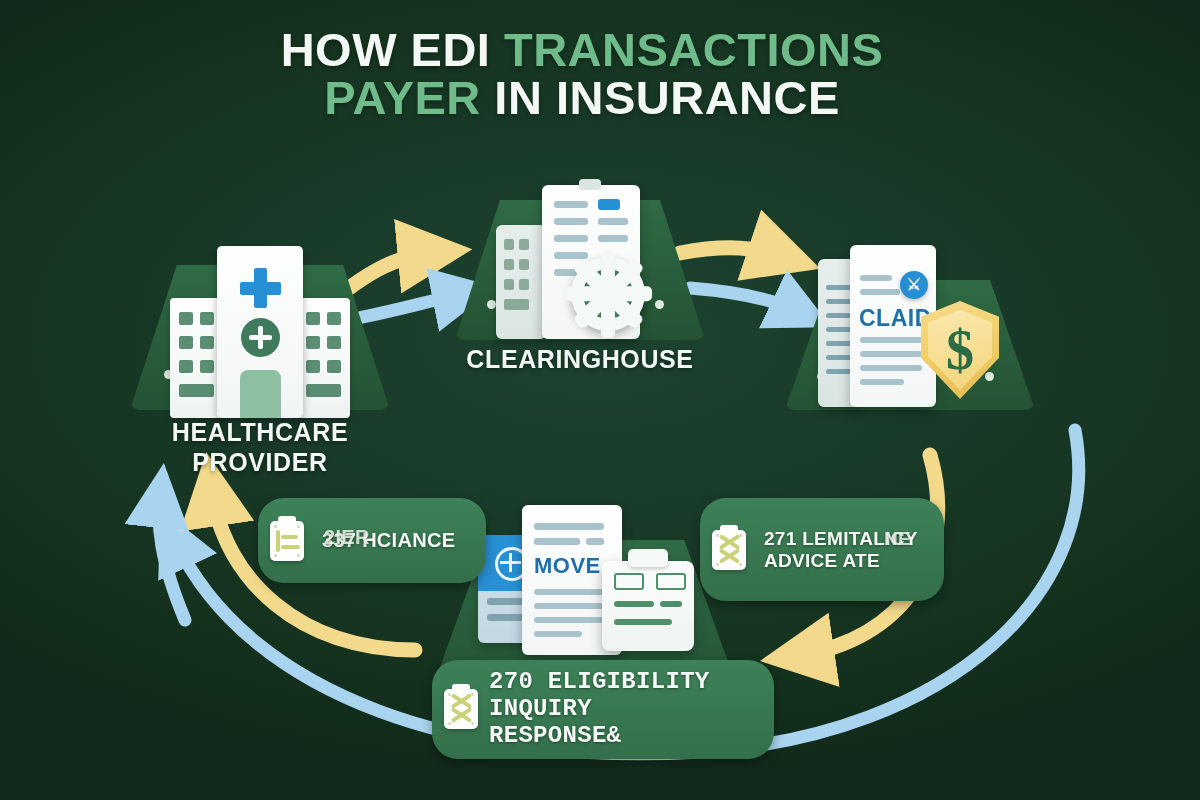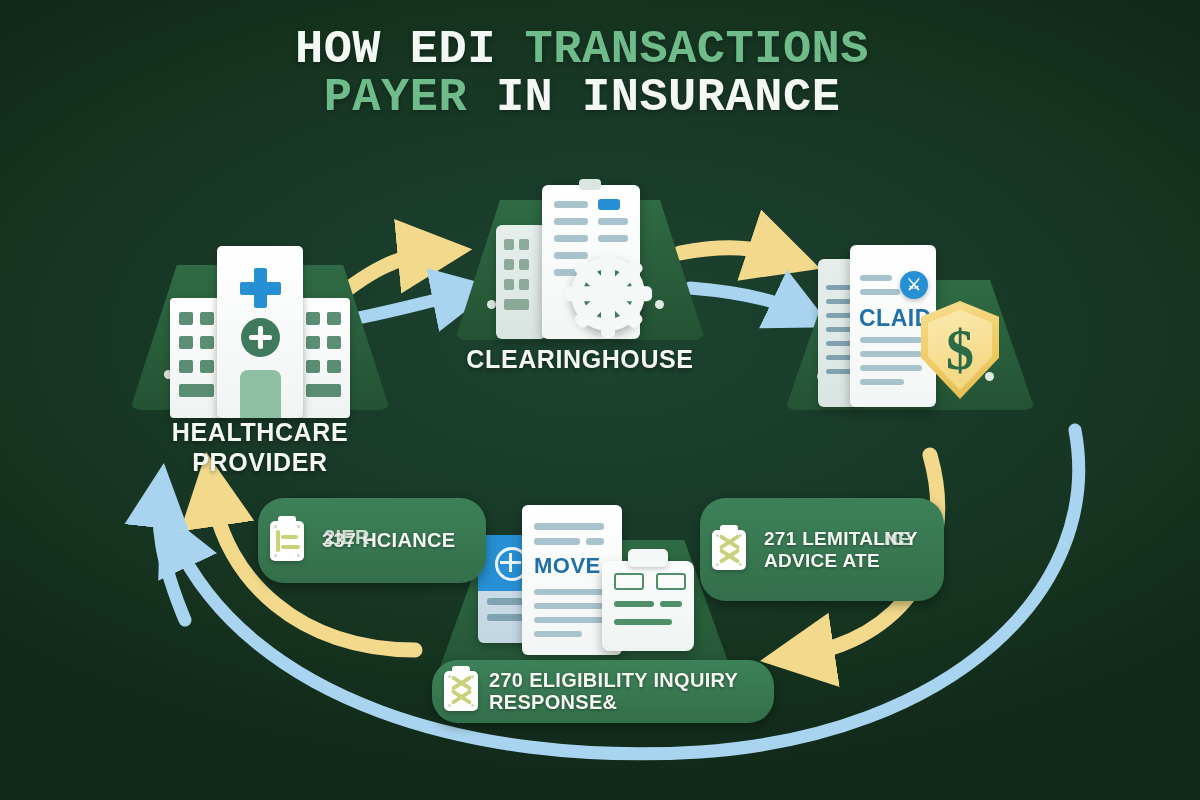--- a/index.html
+++ b/index.html
@@ -22,21 +22,20 @@
 
   
   .title-block {
     position: absolute;
     top: 26px;
     left: 0;
     width: 1164px;
     text-align: center;
     line-height: 1.03;
     pointer-events: none;
-    font-family: Liberation Mono, monospace;
   }
   .title-line {
     font-size: 47px;
     font-weight: bold;
     letter-spacing: 0.5px;
     white-space: nowrap;
   }
   .t-white { color: #f4f8f4; text-shadow: 0 2px 5px rgba(0,0,0,.35); }
   .t-green { color: #6fbb8a; text-shadow: 0 2px 5px rgba(0,0,0,.30); }
 
@@ -547,17 +546,17 @@
     <div class="pill-icon">
       <div class="pi-mark" style="left:6px; top:10px; width:23px; height:4px; transform:rotate(33deg);"></div>
       <div class="pi-mark" style="left:6px; top:10px; width:23px; height:4px; transform:rotate(-33deg);"></div>
       <div class="pi-mark" style="left:6px; top:24px; width:23px; height:4px; transform:rotate(33deg);"></div>
       <div class="pi-mark" style="left:6px; top:24px; width:23px; height:4px; transform:rotate(-33deg);"></div>
       <div class="pi-dot" style="left:4px; top:4px;"></div>
       <div class="pi-dot" style="right:4px; top:4px;"></div>
       <div class="pi-dot" style="left:4px; bottom:4px;"></div>
       <div class="pi-dot" style="right:4px; bottom:4px;"></div>
     </div>
-    <div class="pill-text" style="font-size:20px;">270 ELIGIBILITY INQUIRY
+    <div class="pill-text" style="font-size:24px;font-family:Liberation Mono, monospace;">270 ELIGIBILITY INQUIRY
 RESPONSE&amp;</div>
   </div>
 
 </div>
 
 </body></html>

